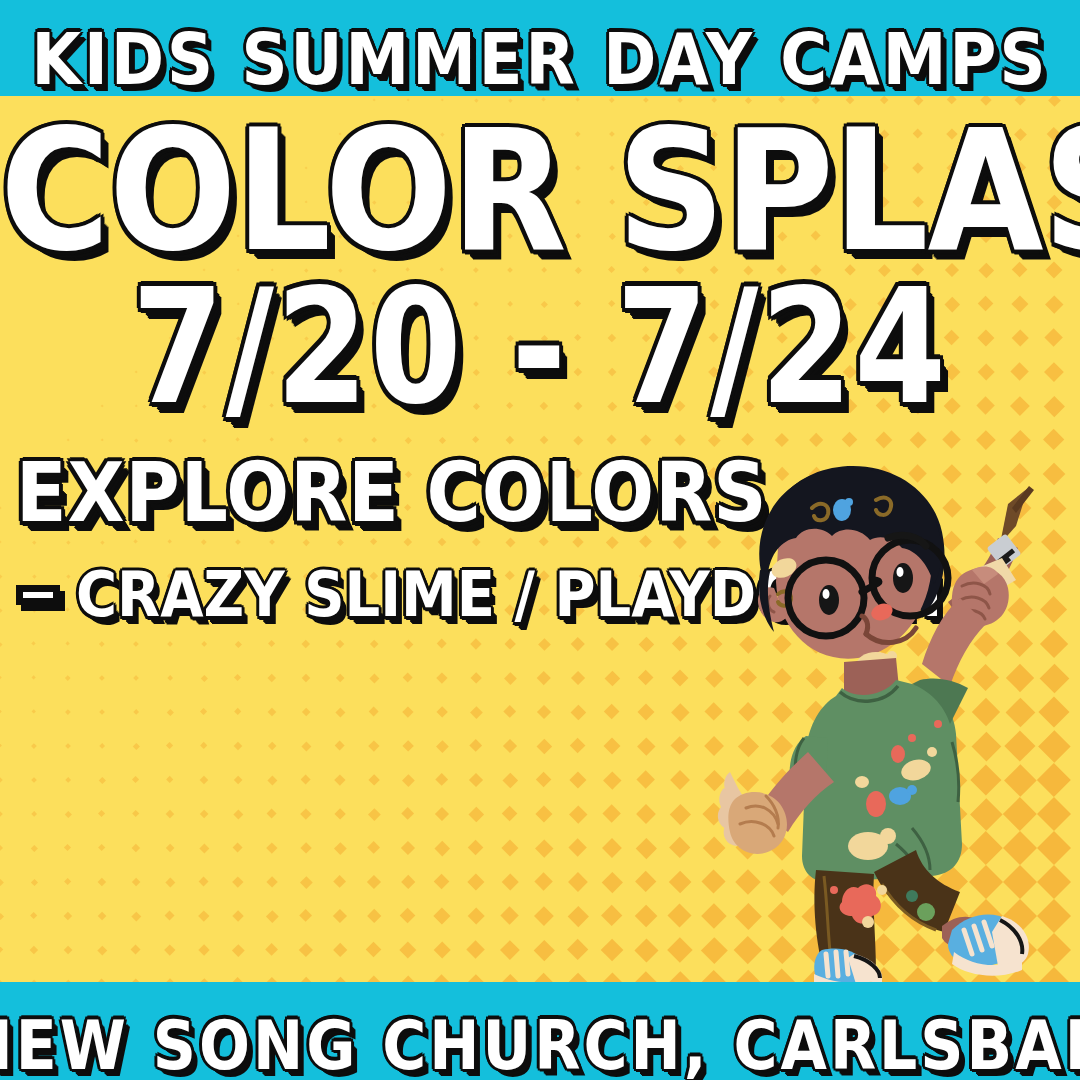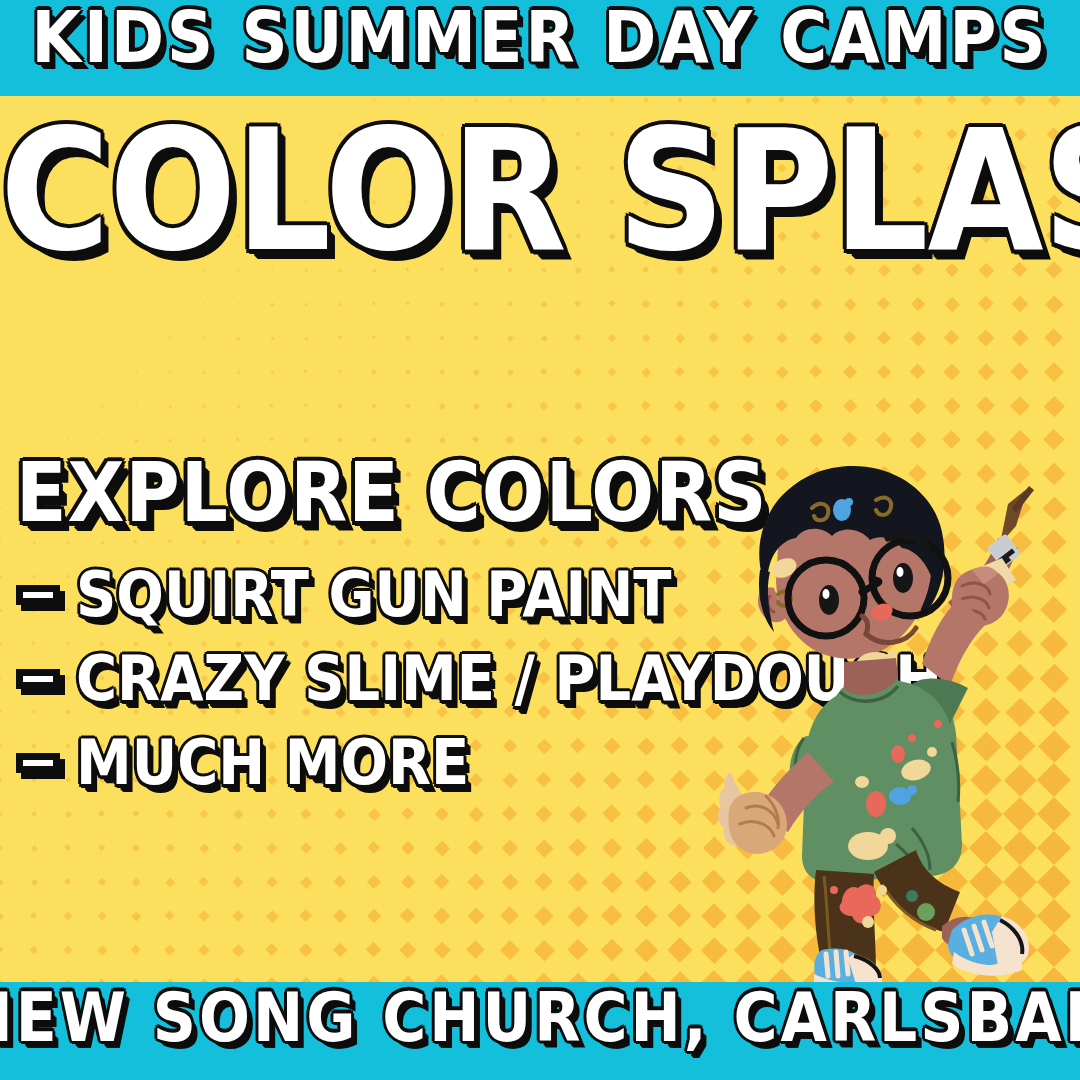--- a/index.html
+++ b/index.html
@@ -26,21 +26,21 @@
     position:absolute;
     background:#F6B83C;
     transform:rotate(45deg);
     transform-origin:center;
   }
 
   
   .banner {
     position:absolute; left:0; width:1080px;
     background:#14BFDC;
-    display:flex; align-items:flex-start; justify-content:center;
+    display:flex; align-items:flex-end; justify-content:center;
     z-index:40;
   }
   #banner-top    { top:0;    height:96px; }
   #banner-bottom { bottom:0; height:98px; }
 
   
   .comic {
     color:#ffffff;
     font-weight:bold;
     font-family:"DejaVu Sans", sans-serif;
@@ -956,35 +956,30 @@
     </div>
 
   <div class="banner" id="banner-top">
     <span class="comic" id="banner-top-text">KIDS SUMMER DAY CAMPS</span>
   </div>
 
   <div id="headline">
     <span class="comic" id="headline-text">COLOR SPLASH</span>
   </div>
 
+  <div id="dates">
+    <span class="comic" id="dates-text">7/20 - 7/24</span>
+  </div>
 
   <div id="content">
     <div class="comic" id="subhead">EXPLORE COLORS</div>
     <div id="activity-list">
         <div class="bullet-row">
           <span class="dash"></span>
-          <span class="comic bullet-label">SQUIRT GUN PAINT</span>
-        </div>
-        <div class="bullet-row">
-          <span class="dash"></span>
           <span class="comic bullet-label">CRAZY SLIME / PLAYDOUGH</span>
-        </div>
-        <div class="bullet-row">
-          <span class="dash"></span>
-          <span class="comic bullet-label">MUCH MORE</span>
         </div>
       </div>
   </div>
 
   <div id="illustration">
     <svg viewBox="0 0 364 532" xmlns="http://www.w3.org/2000/svg">
 
       <path d="M232 150 C258 132 274 108 282 86 L302 96 C292 124 274 152 248 172 Z" fill="#9C6157"></path>
 
       <g>

